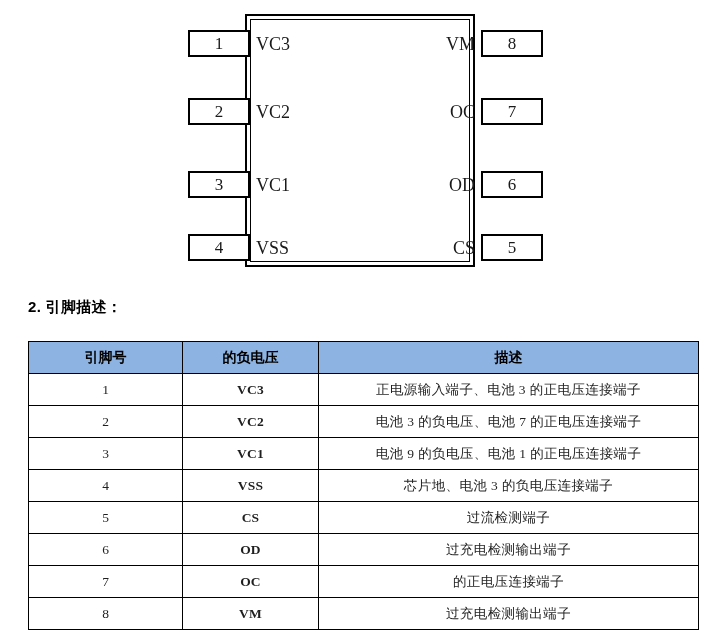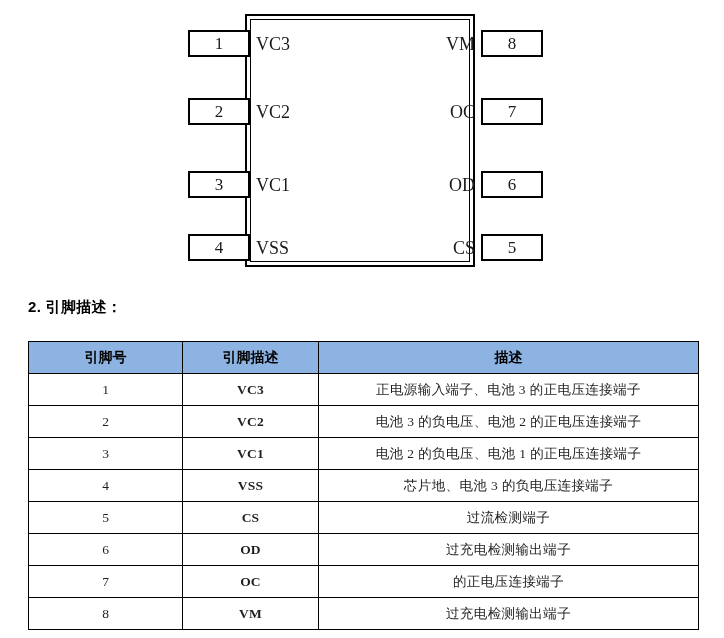--- a/index.html
+++ b/index.html
@@ -176,39 +176,39 @@
 
 <table id="pin-table">
   <colgroup>
     <col class="col-num">
       <col class="col-name">
       <col class="col-desc">
   </colgroup>
   <thead>
     <tr>
       <th>引脚号</th>
-      <th>引脚描述</th>
+      <th>的负电压</th>
       <th>描述</th>
     </tr>
   </thead>
   <tbody id="table-body">
       <tr>
         <td class="cell-num">1</td>
         <td class="cell-name">VC3</td>
         <td class="cell-desc">正电源输入端子、电池 3 的正电压连接端子</td>
       </tr>
       <tr>
         <td class="cell-num">2</td>
         <td class="cell-name">VC2</td>
-        <td class="cell-desc">电池 3 的负电压、电池 2 的正电压连接端子</td>
+        <td class="cell-desc">电池 3 的负电压、电池 7 的正电压连接端子</td>
       </tr>
       <tr>
         <td class="cell-num">3</td>
         <td class="cell-name">VC1</td>
-        <td class="cell-desc">电池 2 的负电压、电池 1 的正电压连接端子</td>
+        <td class="cell-desc">电池 9 的负电压、电池 1 的正电压连接端子</td>
       </tr>
       <tr>
         <td class="cell-num">4</td>
         <td class="cell-name">VSS</td>
         <td class="cell-desc">芯片地、电池 3 的负电压连接端子</td>
       </tr>
       <tr>
         <td class="cell-num">5</td>
         <td class="cell-name">CS</td>
         <td class="cell-desc">过流检测端子</td>

